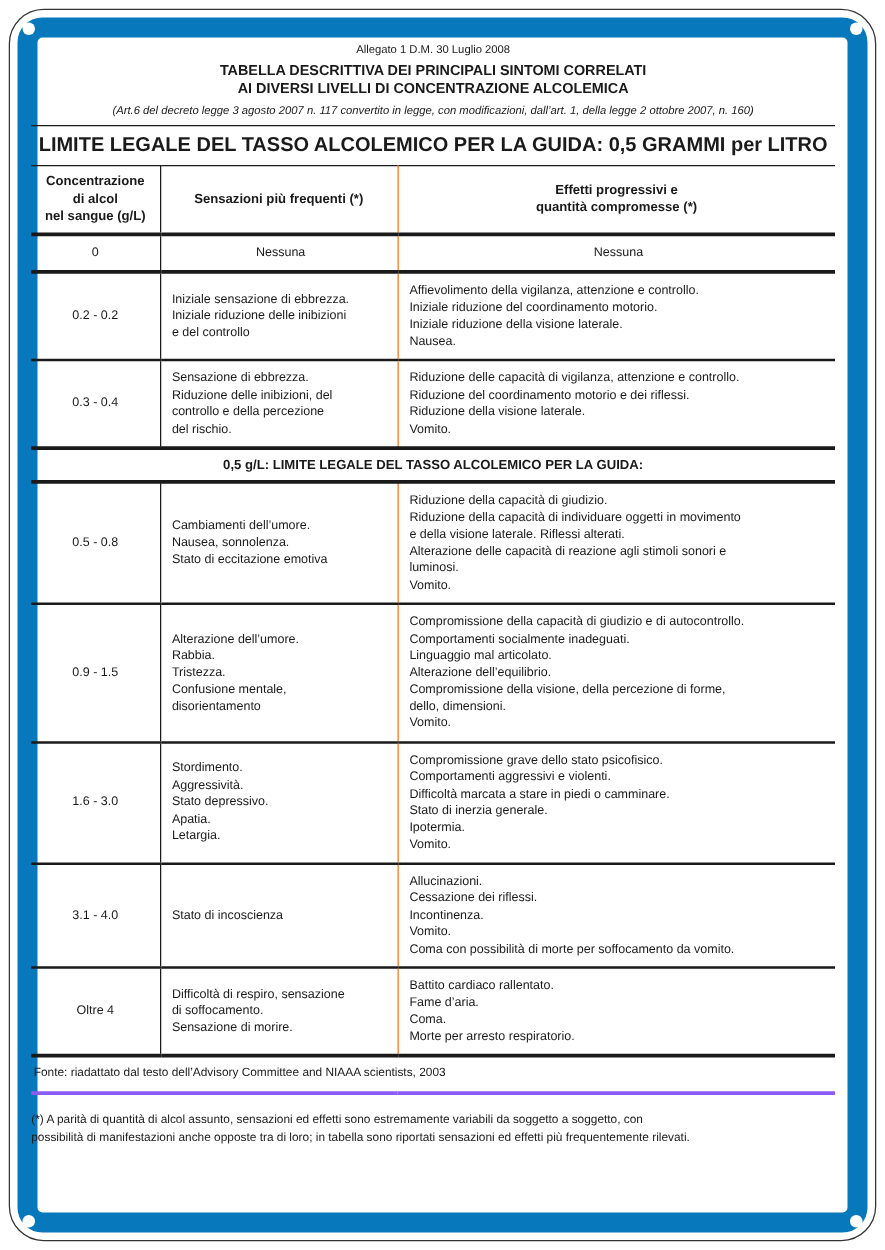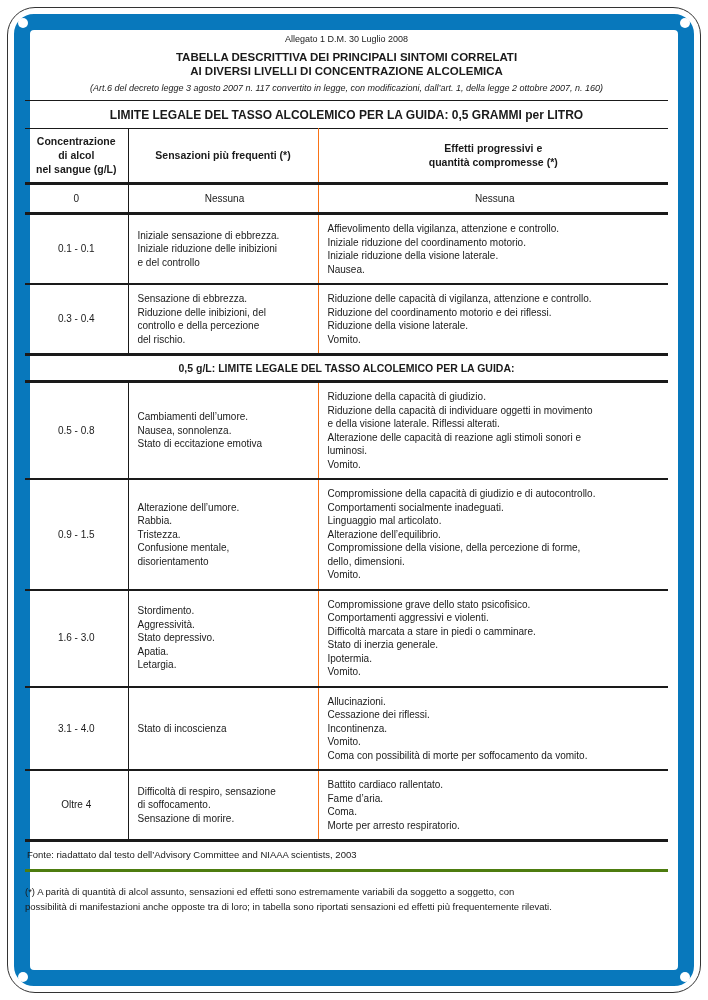--- a/index.html
+++ b/index.html
@@ -43,21 +43,21 @@
     line-height: 14px; white-space: pre-line;
   }
   .subtitle {
     text-align: center; font-size: 9px; font-style: italic;
     margin-top: 5px; margin-bottom: 7px;
   }
   .top-rule {
     border-bottom: 1.5px solid #1a1a1a;
   }
   .legal-limit {
-    text-align: center; font-size: 12px; font-weight: bold;
+    text-align: center; font-size: 16px; font-weight: bold;
     padding: 7px 0 6px 0;
   }
 
   table.tbl {
     width: 100%; border-collapse: collapse; table-layout: fixed;
   }
   .tbl th, .tbl td {
     border-bottom: 2px solid #1a1a1a;
     vertical-align: middle;
     font-size: 10px; line-height: 1.35;
@@ -81,21 +81,21 @@
   tr.row-zero td { border-bottom: 3px solid #1a1a1a; text-align: center; }
   tr.banner-row td {
     border-top: 3px solid #1a1a1a;
     border-bottom: 3px solid #1a1a1a;
     font-weight: bold; text-align: center; font-size: 10.5px;
     padding: 5px 0;
     margin-top: 44px;
   }
   tr.last-data-row td { border-bottom: 3px solid #1a1a1a; }
   tr.source-row td {
-    border-bottom: 3px solid #4d7c0f;
+    border-bottom: 3px solid #8b5cf6;
     text-align: left; font-size: 9.5px; padding: 7px 0 7px 2px;
   }
   .footnote {
     margin-top: 13px; font-size: 9.5px; line-height: 14.5px;
     white-space: pre-line;
   }
 </style>
 </head>
 <body>
 
@@ -130,21 +130,21 @@
 quantità compromesse (*)</th>
       </tr>
     </thead>
     <tbody>
       <tr class="row-zero">
         <td class="cell-level cb1">0</td>
         <td class="cell-text cb2">Nessuna</td>
         <td class="cell-text">Nessuna</td>
       </tr>
       <tr>
-        <td class="cell-level cb1">0.1 - 0.1</td>
+        <td class="cell-level cb1">0.2 - 0.2</td>
         <td class="cell-text cb2">Iniziale sensazione di ebbrezza.
 Iniziale riduzione delle inibizioni
 e del controllo</td>
         <td class="cell-text">Affievolimento della vigilanza, attenzione e controllo.
 Iniziale riduzione del coordinamento motorio.
 Iniziale riduzione della visione laterale.
 Nausea.</td>
       </tr>
       <tr>
         <td class="cell-level cb1">0.3 - 0.4</td>

